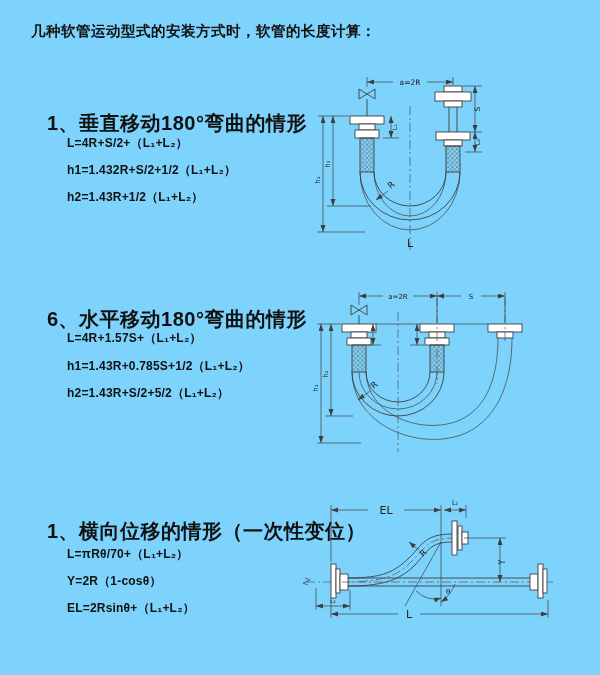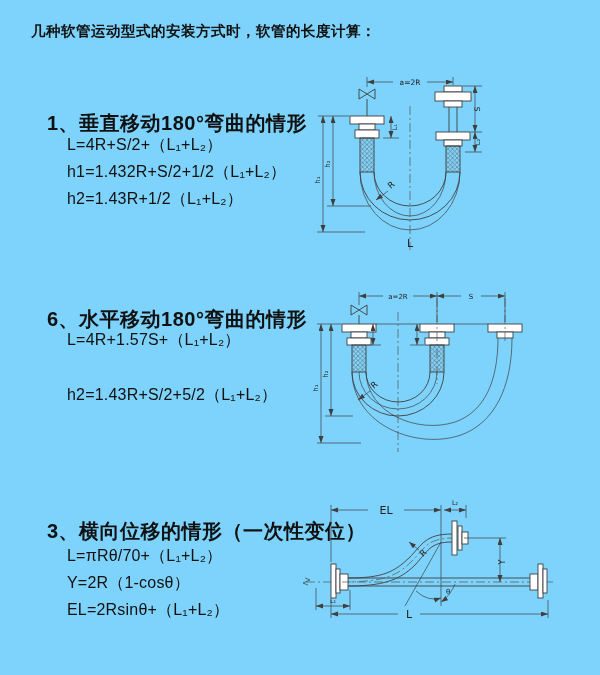--- a/index.html
+++ b/index.html
@@ -1,20 +1,20 @@
 <!DOCTYPE html>
 <html><head>
 <meta charset="utf-8">
 <style>
   html,body{margin:0;padding:0;background:#ffffff;}
   #page{position:relative;width:600px;height:675px;background:#7dd3fc;overflow:hidden;
         font-family:"Liberation Sans","DejaVu Sans",sans-serif;color:#111111;}
   .title{position:absolute;left:31px;top:22px;font-size:14.5px;font-weight:700;letter-spacing:0.5px;}
   .heading{position:absolute;left:47px;font-size:20px;font-weight:700;letter-spacing:0.5px;}
-  .formula{position:absolute;left:67px;font-size:16px;font-weight:400;letter-spacing:0.2px;}
+  .formula{position:absolute;left:67px;font-size:12px;font-weight:700;letter-spacing:0.2px;}
   svg.diag{position:absolute;}
   svg.diag text{font-family:"DejaVu Sans","Liberation Sans",sans-serif;fill:#222222;}
   .dline{stroke:#3f3f3f;stroke-width:0.9;fill:none;}
   .thin{stroke:#3f3f3f;stroke-width:0.7;fill:none;}
   .cl{stroke:#555555;stroke-width:0.7;fill:none;stroke-dasharray:9 3 2 3;}
   .braid{fill:url(#braidpat);stroke:#3f3f3f;stroke-width:0.9;}
   .plate{fill:#ffffff;stroke:#3f3f3f;stroke-width:0.9;}
 </style>
 </head>
 <body>
@@ -23,23 +23,24 @@
 
   <div class="title">几种软管运动型式的安装方式时，软管的长度计算：</div>
 
   <div class="heading" style="top:110px">1、垂直移动180°弯曲的情形</div>
   <div class="formula" style="top:135px">L=4R+S/2+（L₁+L₂）</div>
   <div class="formula" style="top:162px">h1=1.432R+S/2+1/2（L₁+L₂）</div>
   <div class="formula" style="top:189px">h2=1.43R+1/2（L₁+L₂）</div>
 
   <div class="heading" style="top:306px">6、水平移动180°弯曲的情形</div>
   <div class="formula" style="top:330px">L=4R+1.57S+（L₁+L₂）</div>
+  <div class="formula" style="top:358px">h1=1.43R+0.785S+1/2（L₁+L₂）</div>
   <div class="formula" style="top:385px">h2=1.43R+S/2+5/2（L₁+L₂）</div>
 
-  <div class="heading" style="top:518px">3、横向位移的情形（一次性变位）</div>
+  <div class="heading" style="top:518px">1、横向位移的情形（一次性变位）</div>
   <div class="formula" style="top:546px">L=πRθ/70+（L₁+L₂）</div>
   <div class="formula" style="top:573px">Y=2R（1-cosθ）</div>
   <div class="formula" style="top:600px">EL=2Rsinθ+（L₁+L₂）</div>
 
   <svg class="diag" style="left:313px;top:68px" width="250" height="185" viewBox="0 0 250 185">
     <defs>
       <pattern id="braidpat" patternUnits="userSpaceOnUse" width="4.5" height="4.5">
         <path d="M0,0 L4.5,4.5 M4.5,0 L0,4.5" stroke="#666666" stroke-width="0.55"></path>
       </pattern>
       <marker id="ah" markerUnits="userSpaceOnUse" markerWidth="8" markerHeight="6" refX="7" refY="2.5" orient="auto">

